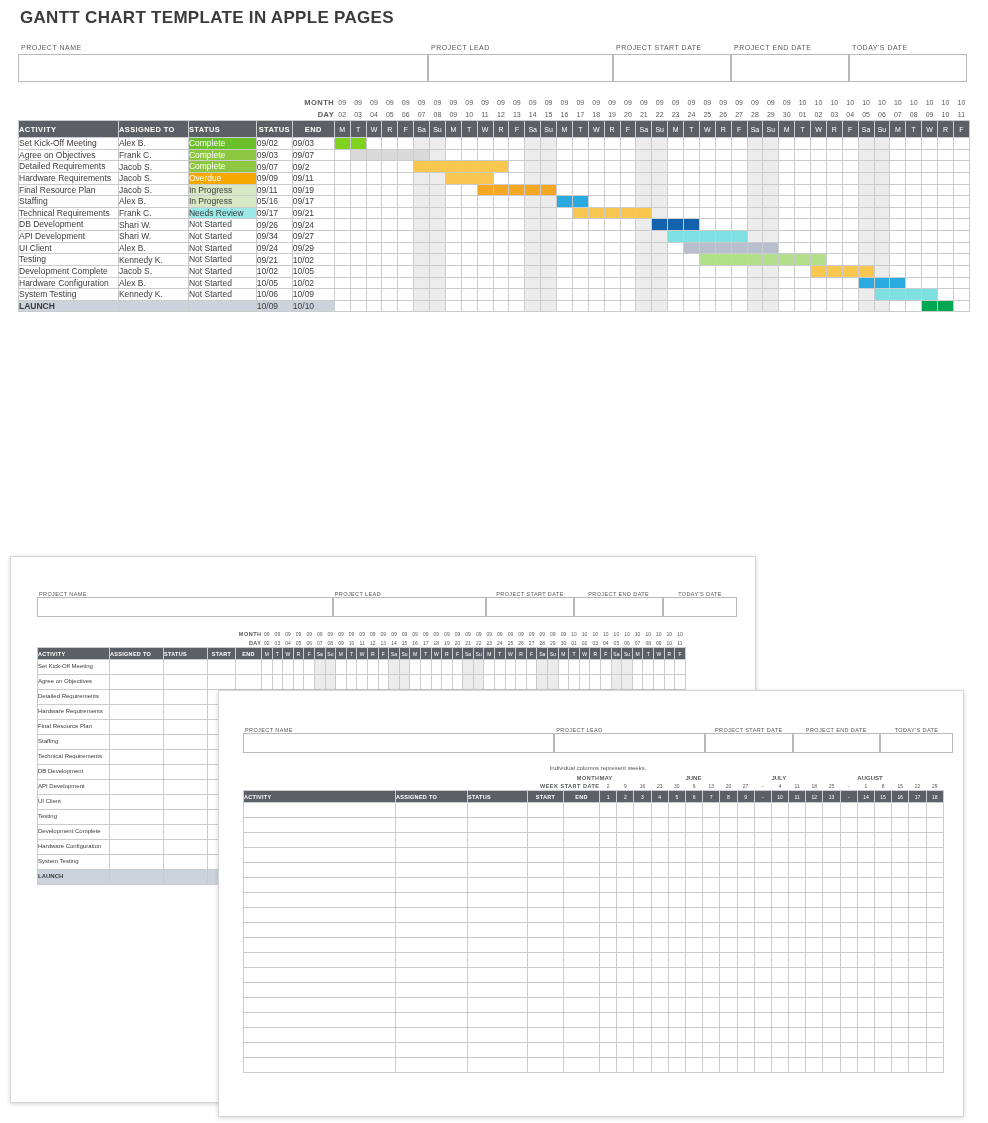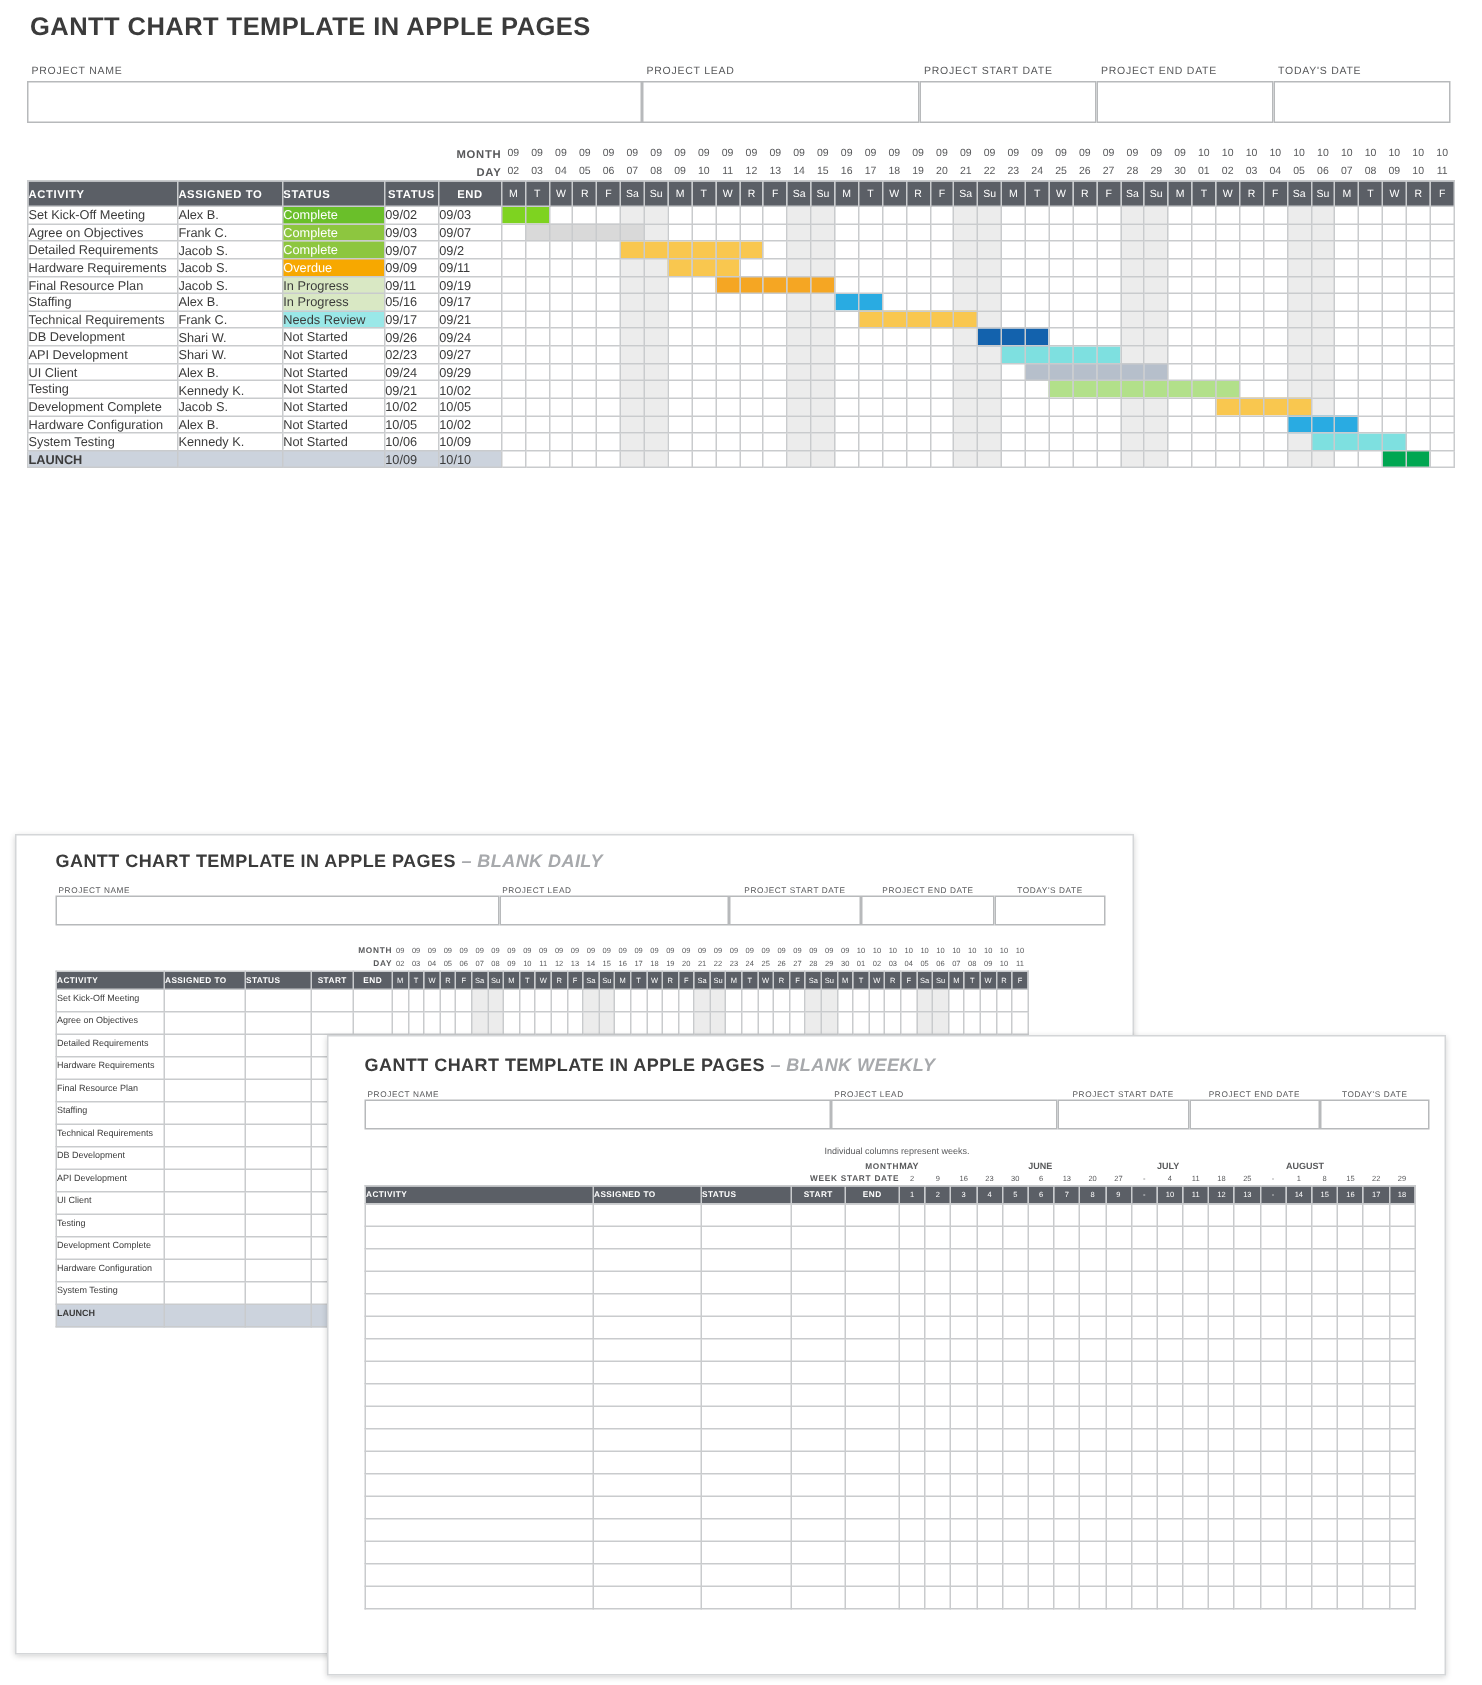--- a/index.html
+++ b/index.html
@@ -641,21 +641,21 @@
           <td class="cell" style="background:#ffffff"></td>
           <td class="cell" style="background:#ffffff"></td>
           <td class="cell" style="background:#ffffff"></td>
           <td class="cell" style="background:#ffffff"></td>
           <td class="cell" style="background:#ffffff"></td>
         </tr>
         <tr class="">
           <td class="act">API Development</td>
           <td class="assigned">Shari W.</td>
           <td class="status" style="background:#ffffff;color:#3b3b3b">Not Started</td>
-          <td class="dates">02/23</td>
+          <td class="dates">09/34</td>
           <td class="dates">09/27</td>
           <td class="cell" style="background:#ffffff"></td>
           <td class="cell" style="background:#ffffff"></td>
           <td class="cell" style="background:#ffffff"></td>
           <td class="cell" style="background:#ffffff"></td>
           <td class="cell" style="background:#ffffff"></td>
           <td class="cell" style="background:#ececec"></td>
           <td class="cell" style="background:#ececec"></td>
           <td class="cell" style="background:#ffffff"></td>
           <td class="cell" style="background:#ffffff"></td>
@@ -971,26 +971,20 @@
           <td class="cell" style="background:#ffffff"></td>
           <td class="cell" style="background:#00a651"></td>
           <td class="cell" style="background:#00a651"></td>
           <td class="cell" style="background:#ffffff"></td>
         </tr>
       </tbody>
     </table>
 </div>
 
 <div class="sheet-daily">
-  <div style="position:absolute;left:26px;top:10px;">
-    <div class="mini-title">
-      <span>GANTT CHART TEMPLATE IN APPLE PAGES</span>
-      <span style="color:#a7a9ac;font-style:italic;">– BLANK DAILY</span>
-    </div>
-  </div>
   <div style="position:absolute;left:26px;top:34px;width:700px;" id="daily-meta">
       <div style="display: flex;">
         <div style="width: 300px;">
           <div class="mini-label" style="padding-left: 2px;">PROJECT NAME</div>
           <div class="mini-box"></div>
         </div>
         <div style="width: 155px;">
           <div class="mini-label" style="padding-left: 2px;">PROJECT LEAD</div>
           <div class="mini-box"></div>
         </div>
@@ -1895,26 +1889,20 @@
             <td class="m-blank"></td>
             <td class="m-blank"></td>
             <td class="m-blank"></td>
           </tr>
         </tbody>
       </table>
   </div>
 </div>
 
 <div class="sheet-weekly">
-  <div style="position:absolute;left:24px;top:12px;">
-    <div class="mini-title">
-      <span>GANTT CHART TEMPLATE IN APPLE PAGES</span>
-      <span style="color:#a7a9ac;font-style:italic;">– BLANK WEEKLY</span>
-    </div>
-  </div>
   <div style="position:absolute;left:24px;top:36px;width:710px;" id="weekly-meta">
       <div style="display: flex;">
         <div style="width: 320px;">
           <div class="mini-label" style="padding-left: 2px;">PROJECT NAME</div>
           <div class="mini-box"></div>
         </div>
         <div style="width: 155px;">
           <div class="mini-label" style="padding-left: 2px;">PROJECT LEAD</div>
           <div class="mini-box"></div>
         </div>

